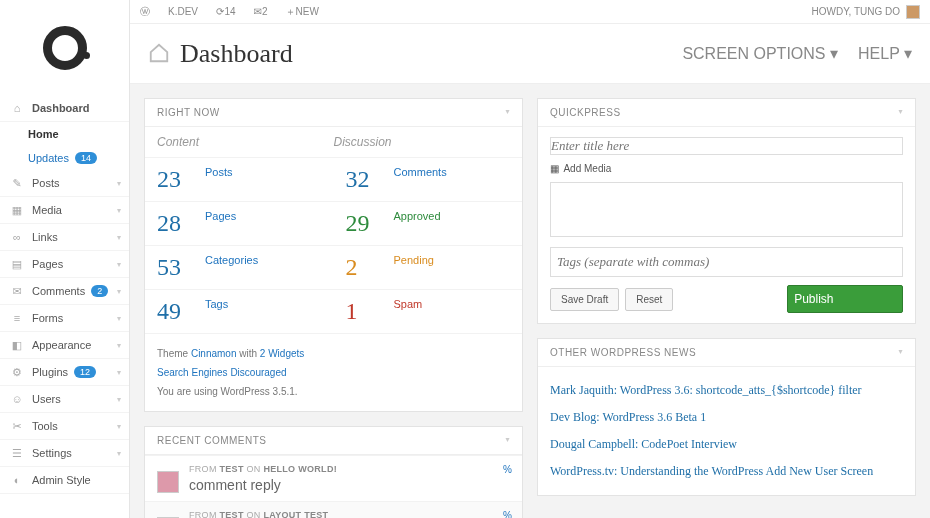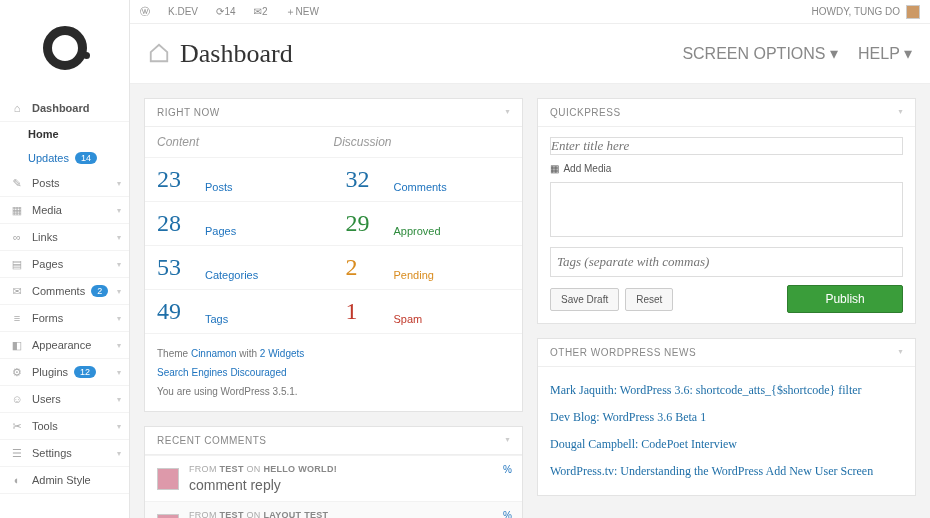--- a/index.html
+++ b/index.html
@@ -32,40 +32,40 @@
 .cols{display:flex;padding:14px;gap:14px}
 .col{flex:1;display:flex;flex-direction:column;gap:14px}
 .box{background:#fff;border:1px solid #e3e3e3}
 .box-h{padding:8px 12px;border-bottom:1px solid #eee;font-size:10px;color:#888;letter-spacing:.5px;display:flex;}
 .box-h .bhspacer{flex:1}
 .box-h .tri{color:#ccc;font-size:8px;cursor:pointer}
 .box-b{padding:10px 12px}
 .rn-head{display:flex;padding:8px 12px;font-style:italic;color:#999;font-size:12px}
 .rn-head>div{flex:1}
 .rn-row{display:flex;border-top:1px solid #f2f2f2}
-.rn-cell{flex:1;display:flex;align-items:flex-end;padding:8px 12px}
+.rn-cell{flex:1;display:flex;align-items:flex-start;padding:8px 12px}
 .rn-num{font-family:Georgia,serif;font-size:24px;width:48px;color:#1f6fa8}
 .rn-lbl{color:#1e73be;font-size:11px}
 .rn-num.green{color:#2e8b3d}
 .rn-num.orange{color:#d98c1f}
 .rn-num.red{color:#c0392b}
 .rn-lbl.green{color:#2e8b3d}
 .rn-lbl.orange{color:#d98c1f}
 .rn-lbl.red{color:#c0392b}
 .rn-foot{padding:10px 12px;font-size:10px;color:#777;border-top:1px solid #f2f2f2;line-height:1.9}
 .rn-foot a{color:#1e73be}
 .qp input[type=text]{width:100%;border:1px solid #ddd;font-family:Georgia,serif;font-style:italic;font-size:13px;color:#aaa;margin-bottom:8px}
 .qp .addmedia{font-size:10px;color:#555;display:flex;align-items:center;margin-bottom:8px;cursor:pointer}
 .qp textarea{width:100%;height:55px;border:1px solid #ddd;resize:none;margin-bottom:8px}
 .qp .tags{width:100%;border:1px solid #ddd;padding:6px;font-size:10px;color:#aaa;margin-bottom:10px}
 .qp .btns{display:flex;gap:6px;align-items:center}
 .qp .btn{border:1px solid #ccc;background:#f7f7f7;padding:5px 10px;font-size:10px;cursor:pointer;border-radius:2px}
-.qp .publish{flex:1;margin-left:auto;background:#3a9d3a;color:#fff;border:1px solid #2e7d2e;text-align:center;padding:6px;font-size:12px;border-radius:2px;cursor:pointer;max-width:150px}
+.qp .publish{flex:1;margin-left:auto;background:#3a9d3a;color:#fff;border:1px solid #2e7d2e;padding:6px;font-size:12px;border-radius:2px;cursor:pointer;max-width:150px}
 .news a{display:block;color:#1f6fa8;font-family:Georgia,serif;font-size:12px;padding:6px 0}
-.rc-item{display:flex;align-items:center;padding:8px 12px;border-top:1px solid #f2f2f2;position:relative}
+.rc-item{display:flex;align-items:flex-end;padding:8px 12px;border-top:1px solid #f2f2f2;position:relative}
 .rc-item.alt{background:#fafafa}
 .rc-av{width:22px;height:22px;background:#d9a;margin-right:10px;border:1px solid #ccc;flex-shrink:0}
 .rc-meta{font-size:9px;color:#aaa;letter-spacing:.3px}
 .rc-meta b{color:#888}
 .rc-text{font-size:14px;color:#666;margin-top:3px}
 .rc-link{position:absolute;right:10px;top:8px;color:#1e73be;font-size:10px}
 </style>
 </head>
 <body>
 

